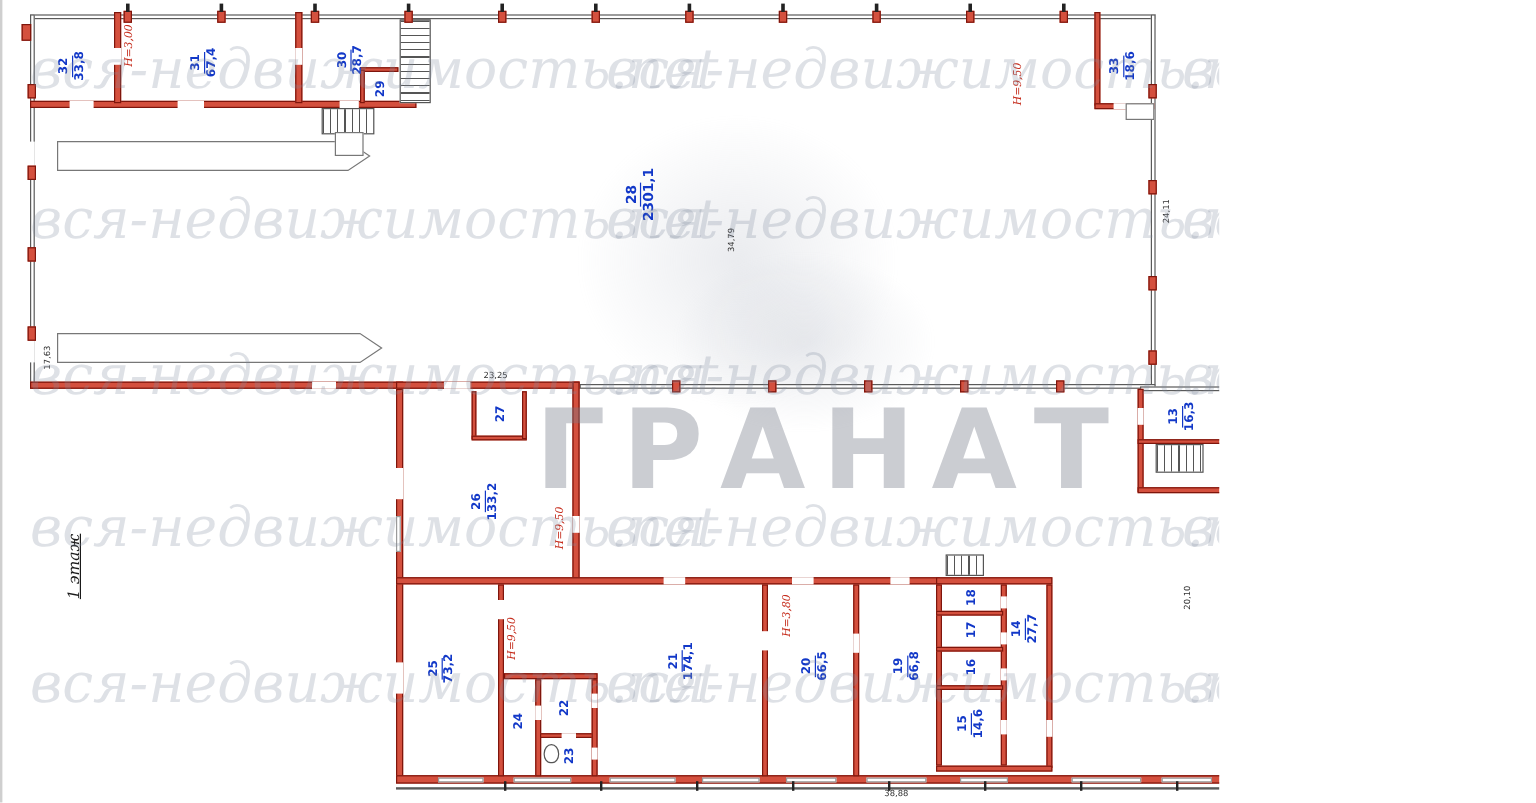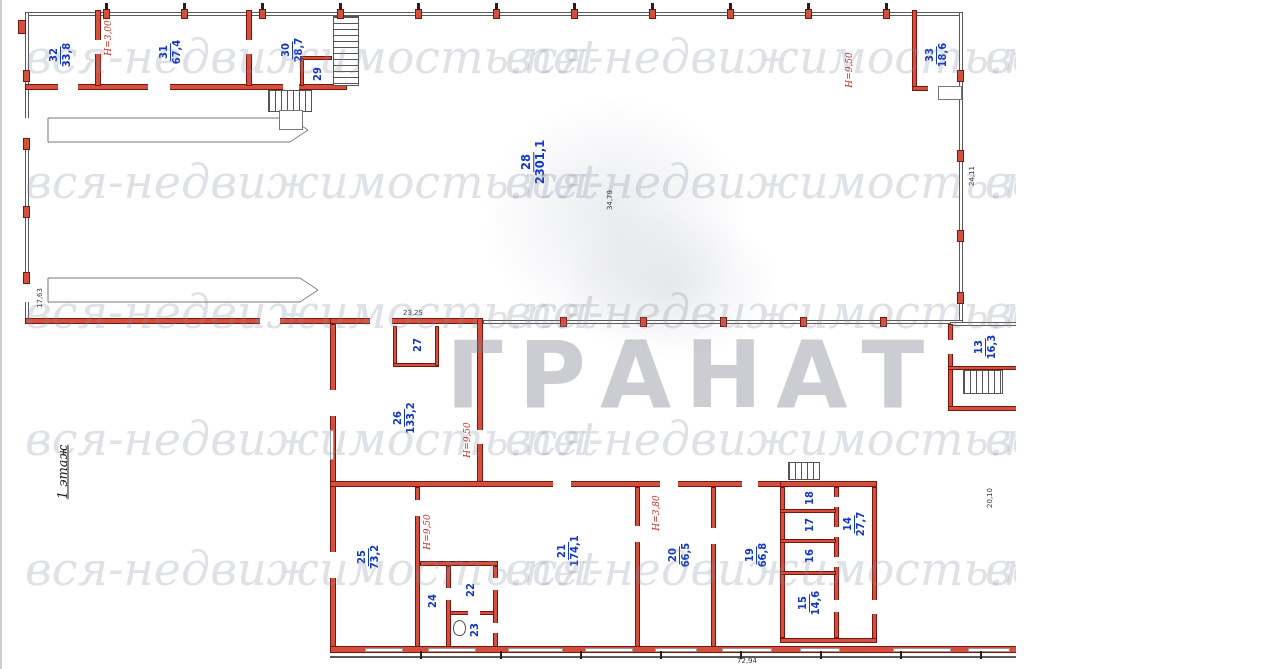--- a/index.html
+++ b/index.html
@@ -388,14 +388,14 @@
   <div class="hl" style="left:467px;top:440px">Н=9,50</div>
   <div class="hl" style="left:427px;top:532px">Н=9,50</div>
   <div class="hl" style="left:656px;top:513px">Н=3,80</div>
   <div class="hl" style="left:1172px;top:619px">Н=3,10</div>
 
   <div class="dim v" style="left:972px;top:176px">24,11</div>
   <div class="dim v" style="left:40px;top:298px">17,63</div>
   <div class="dim v" style="left:610px;top:200px">34,79</div>
   <div class="dim h" style="left:413px;top:313px">23,25</div>
   <div class="dim v" style="left:990px;top:498px">20,10</div>
-  <div class="dim h" style="left:747px;top:661px">72,94</div>
+  <div class="dim h" style="left:747px;top:661px">38,88</div>
 </div>
 
 </body></html>

